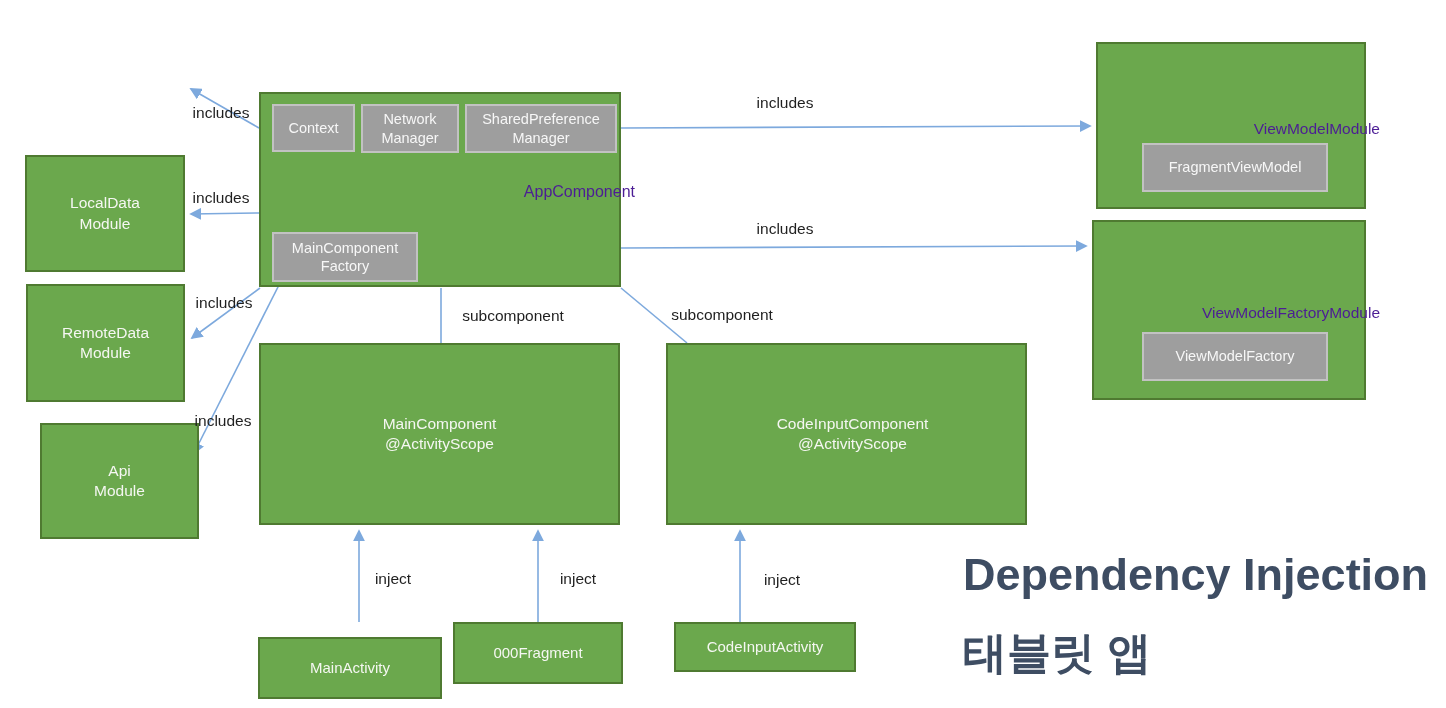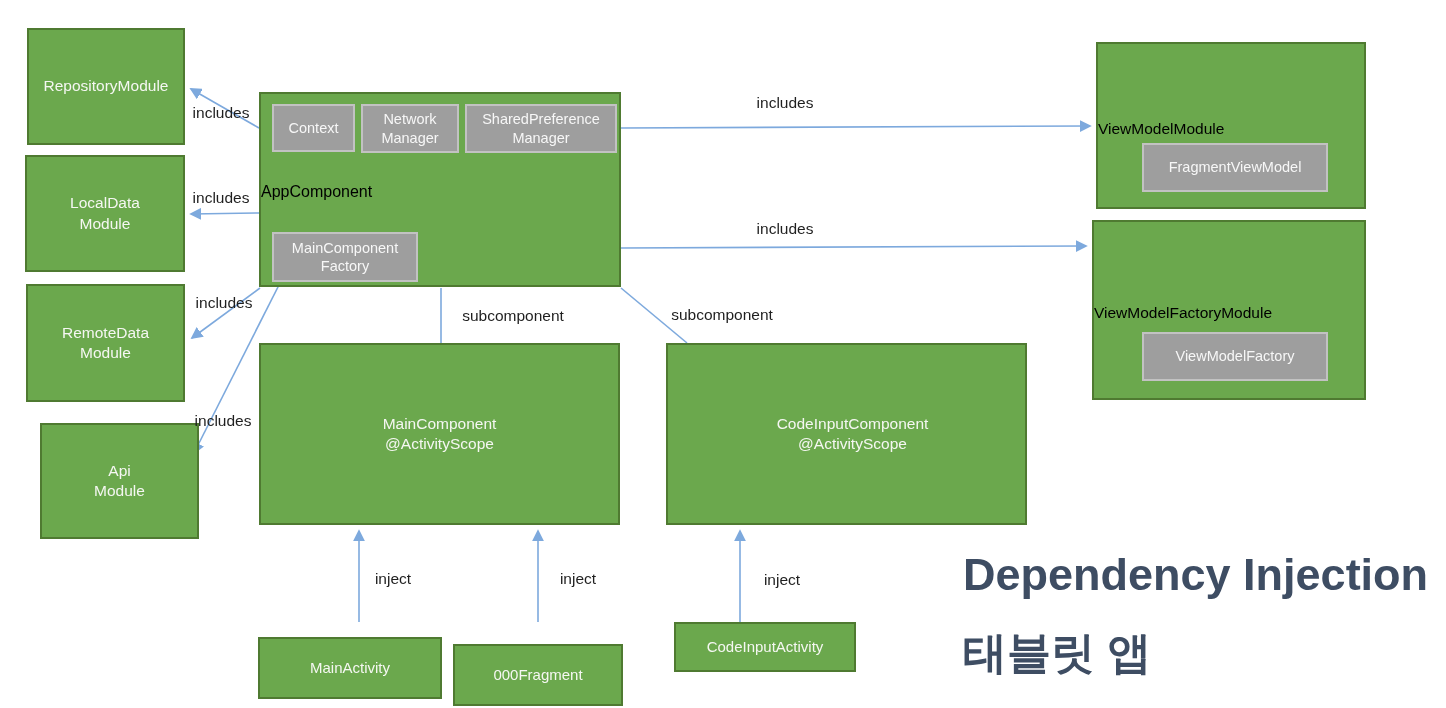--- a/index.html
+++ b/index.html
@@ -12,21 +12,21 @@
     position:absolute;background:#6BA84D;border:2px solid #4F7A31;box-sizing:border-box;
     display:flex;align-items:center;justify-content:center;text-align:center;
     color:#F5F7F2;font-size:15.5px;line-height:1.3;white-space:pre-line;
   }
   .inner{
     position:absolute;background:#9E9E9E;border:2px solid #C2C2C2;box-sizing:border-box;
     display:flex;align-items:center;justify-content:center;text-align:center;
     color:#F7F7F7;font-size:14.5px;line-height:1.25;white-space:pre-line;
   }
   .node-abs-label{
-    position:absolute;left:0;width:100%;text-align:left;color:#000000;
+    position:absolute;left:16px;width:100%;text-align:right;color:#4c1d95;
     font-size:15.5px;line-height:1.3;white-space:pre-line;
   }
   .edge-label{
     position:absolute;transform:translate(-50%,-50%);color:#1F1F1F;
     font-size:15.5px;white-space:nowrap;
   }
   .title-line{
     position:absolute;color:#3E4D63;font-weight:bold;white-space:nowrap;
   }
   #title1{left:963px;top:549px;font-size:45px;}
@@ -51,21 +51,20 @@
       <line x1="621" y1="128" x2="1090" y2="126" marker-end="url(#arrow)"></line>
       <line x1="621" y1="248" x2="1086" y2="246" marker-end="url(#arrow)"></line>
       <line x1="441" y1="288" x2="441" y2="343"></line>
       <line x1="621" y1="288" x2="687" y2="343"></line>
       <line x1="359" y1="622" x2="359" y2="531" marker-end="url(#arrow)"></line>
       <line x1="538" y1="622" x2="538" y2="531" marker-end="url(#arrow)"></line>
       <line x1="740" y1="622" x2="740" y2="531" marker-end="url(#arrow)"></line>
     </g>
   </svg>
 
-  <div class="node" style="left:27px;top:28px;width:158px;height:117px;">RepositoryModule</div>
   <div class="node" style="left:25px;top:155px;width:160px;height:117px;">LocalData
 Module</div>
   <div class="node" style="left:26px;top:284px;width:159px;height:118px;">RemoteData
 Module</div>
   <div class="node" style="left:28px;top:423px;width:159px;height:116px;margin-left:12px;">Api
 Module</div>
 
   <div class="node" style="left:259px;top:92px;width:362px;height:195px;display:block;">
     <div class="inner" style="left:11px;top:10px;width:83px;height:48px;">Context</div>
     <div class="inner" style="left:100px;top:10px;width:98px;height:49px;">Network
@@ -76,21 +75,21 @@
     <div class="inner" style="left:11px;top:138px;width:146px;height:50px;">MainComponent
 Factory</div>
   </div>
 
   <div class="node" style="left:259px;top:343px;width:361px;height:182px;">MainComponent
 @ActivityScope</div>
   <div class="node" style="left:666px;top:343px;width:361px;height:182px;padding-left:12px;">CodeInputComponent
 @ActivityScope</div>
 
   <div class="node" style="left:258px;top:622px;width:184px;height:62px;font-size:15px;margin-top:15px;">MainActivity</div>
-  <div class="node" style="left:453px;top:644px;width:170px;height:62px;font-size:15px;">000Fragment</div>
+  <div class="node" style="left:453px;top:622px;width:170px;height:62px;font-size:15px;">000Fragment</div>
   <div class="node" style="left:674px;top:622px;width:182px;height:50px;font-size:15px;">CodeInputActivity</div>
 
   <div class="node" style="left:1096px;top:42px;width:270px;height:167px;display:block;">
     <div class="node-abs-label" style="top:75px;">ViewModelModule</div>
     <div class="inner" style="left:44px;top:99px;width:186px;height:49px;">FragmentViewModel</div>
   </div>
   <div class="node" style="left:1092px;top:220px;width:274px;height:180px;display:block;">
     <div class="node-abs-label" style="top:81px;">ViewModelFactoryModule</div>
     <div class="inner" style="left:48px;top:110px;width:186px;height:49px;">ViewModelFactory</div>
   </div>

